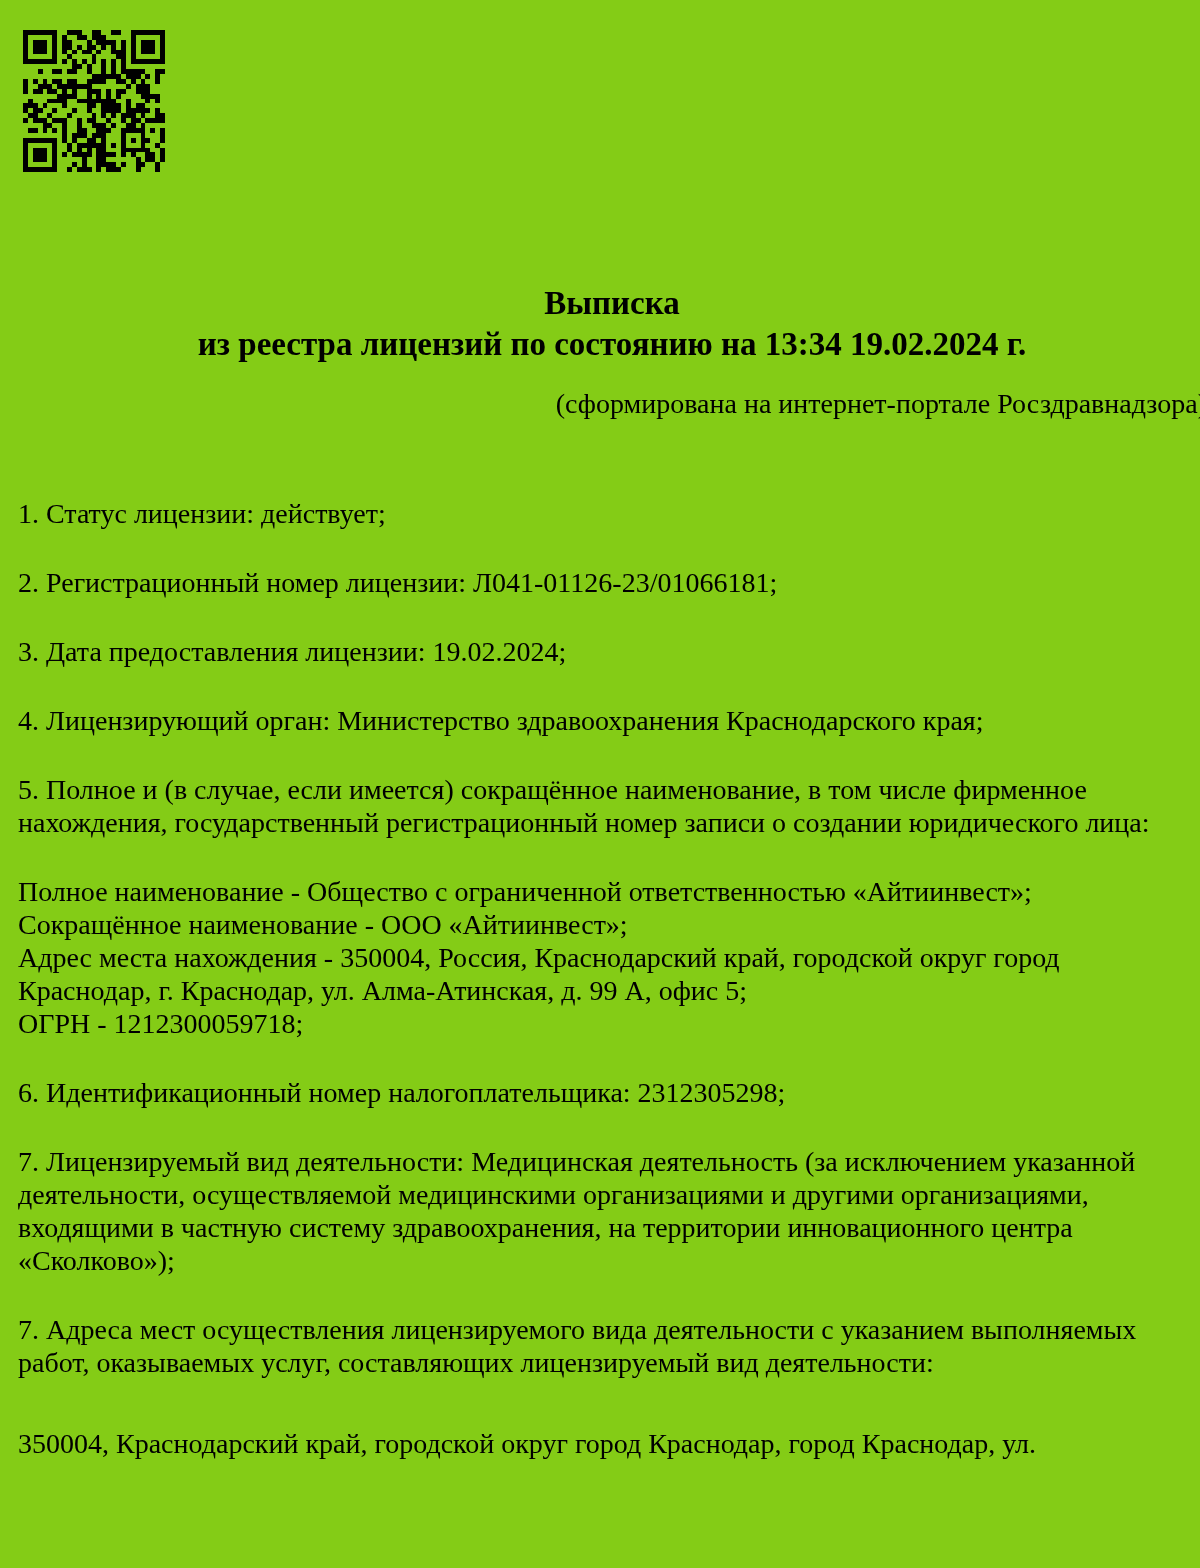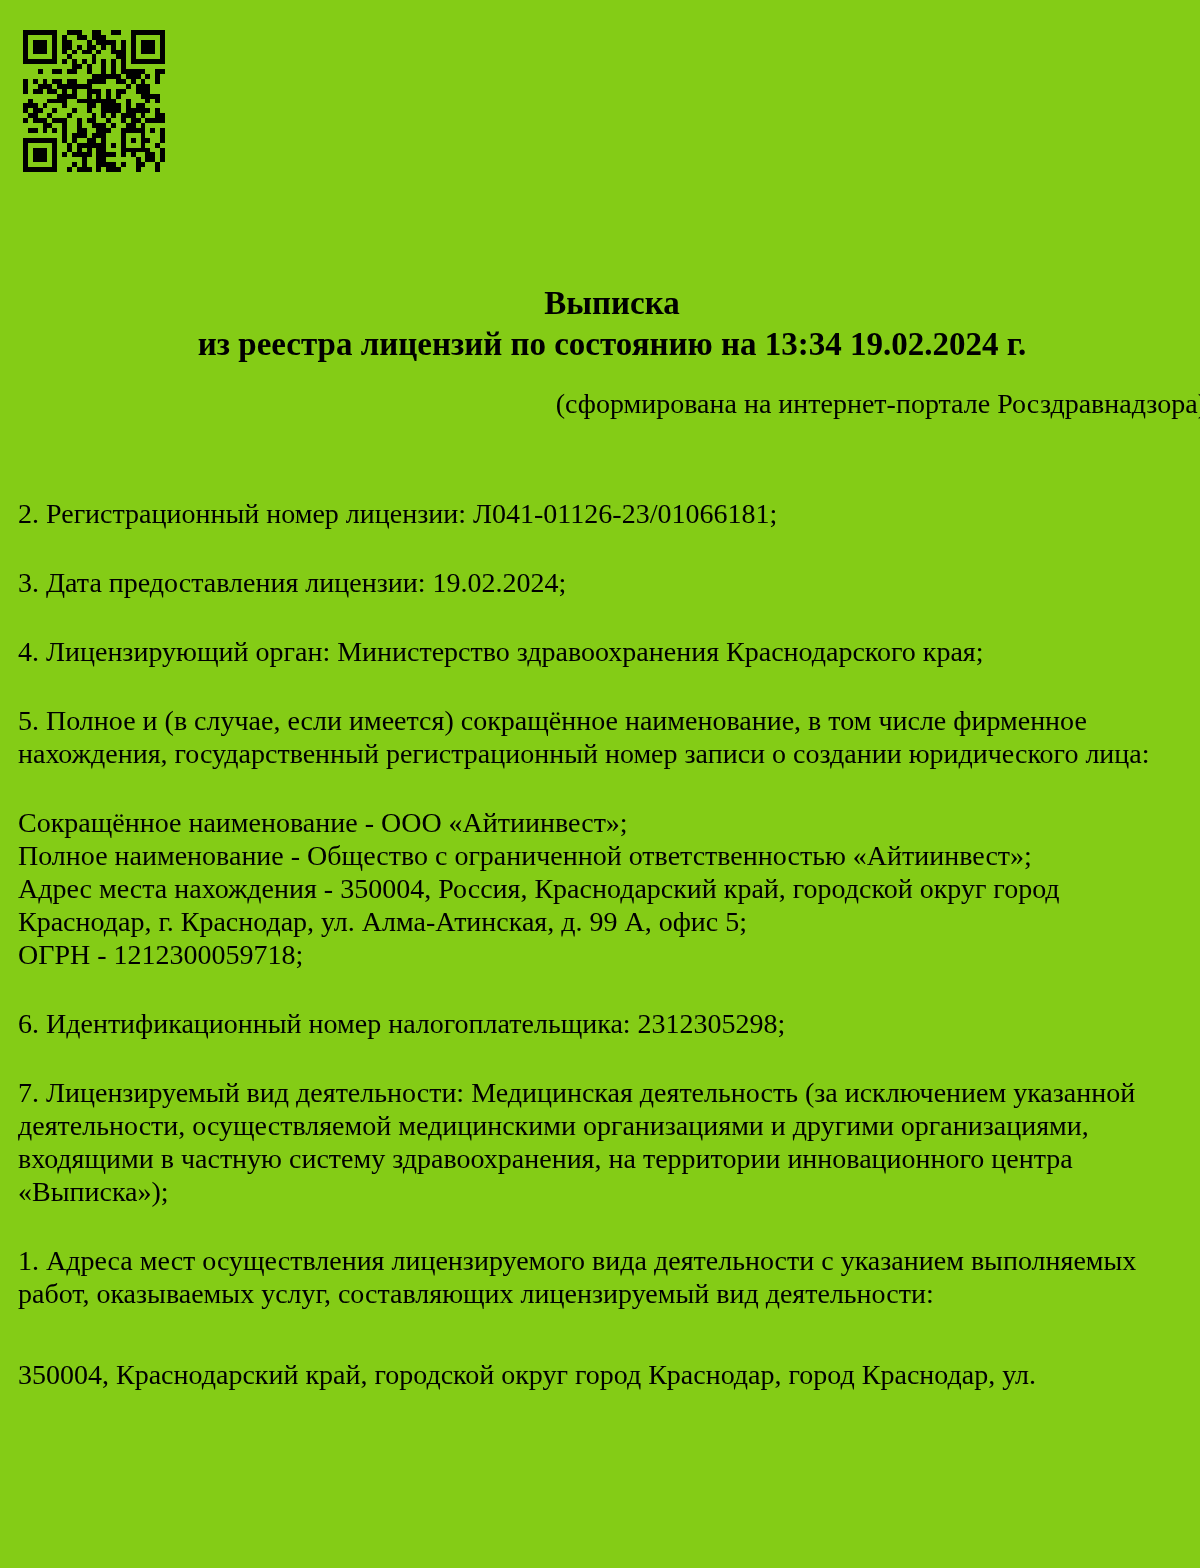--- a/index.html
+++ b/index.html
@@ -486,50 +486,53 @@
 
   <div class="title-block">
     <div class="title-line">Выписка</div>
     <div class="title-line">из реестра лицензий по состоянию на 13:34 19.02.2024 г.</div>
   </div>
 
   <div class="subtitle">(сформирована на интернет-портале Росздравнадзора)</div>
 
   <div class="doc-body">
       <div class="para">
+        <div class="line">1. Статус лицензии: действует;</div>
+      </div>
+      <div class="para">
         <div class="line">2. Регистрационный номер лицензии: Л041-01126-23/01066181;</div>
       </div>
       <div class="para">
         <div class="line">3. Дата предоставления лицензии: 19.02.2024;</div>
       </div>
       <div class="para">
         <div class="line">4. Лицензирующий орган: Министерство здравоохранения Краснодарского края;</div>
       </div>
       <div class="para">
         <div class="line">5. Полное и (в случае, если имеется) сокращённое наименование, в том числе фирменное</div>
         <div class="line">нахождения, государственный регистрационный номер записи о создании юридического лица:</div>
       </div>
       <div class="para">
+        <div class="line">Полное наименование - Общество с ограниченной ответственностью «Айтиинвест»;</div>
         <div class="line">Сокращённое наименование - ООО «Айтиинвест»;</div>
-        <div class="line">Полное наименование - Общество с ограниченной ответственностью «Айтиинвест»;</div>
         <div class="line">Адрес места нахождения - 350004, Россия, Краснодарский край, городской округ город</div>
         <div class="line">Краснодар, г. Краснодар, ул. Алма-Атинская, д. 99 А, офис 5;</div>
         <div class="line">ОГРН - 1212300059718;</div>
       </div>
       <div class="para">
         <div class="line">6. Идентификационный номер налогоплательщика: 2312305298;</div>
       </div>
       <div class="para">
         <div class="line">7. Лицензируемый вид деятельности: Медицинская деятельность (за исключением указанной</div>
         <div class="line">деятельности, осуществляемой медицинскими организациями и другими организациями,</div>
         <div class="line">входящими в частную систему здравоохранения, на территории инновационного центра</div>
-        <div class="line">«Выписка»);</div>
-      </div>
-      <div class="para">
-        <div class="line">1. Адреса мест осуществления лицензируемого вида деятельности с указанием выполняемых</div>
+        <div class="line">«Сколково»);</div>
+      </div>
+      <div class="para">
+        <div class="line">7. Адреса мест осуществления лицензируемого вида деятельности с указанием выполняемых</div>
         <div class="line">работ, оказываемых услуг, составляющих лицензируемый вид деятельности:</div>
       </div>
       <div class="para">
         <div class="line">350004, Краснодарский край, городской округ город Краснодар, город Краснодар, ул.</div>
       </div>
     </div>
 
 </div>
 
 </body></html>

